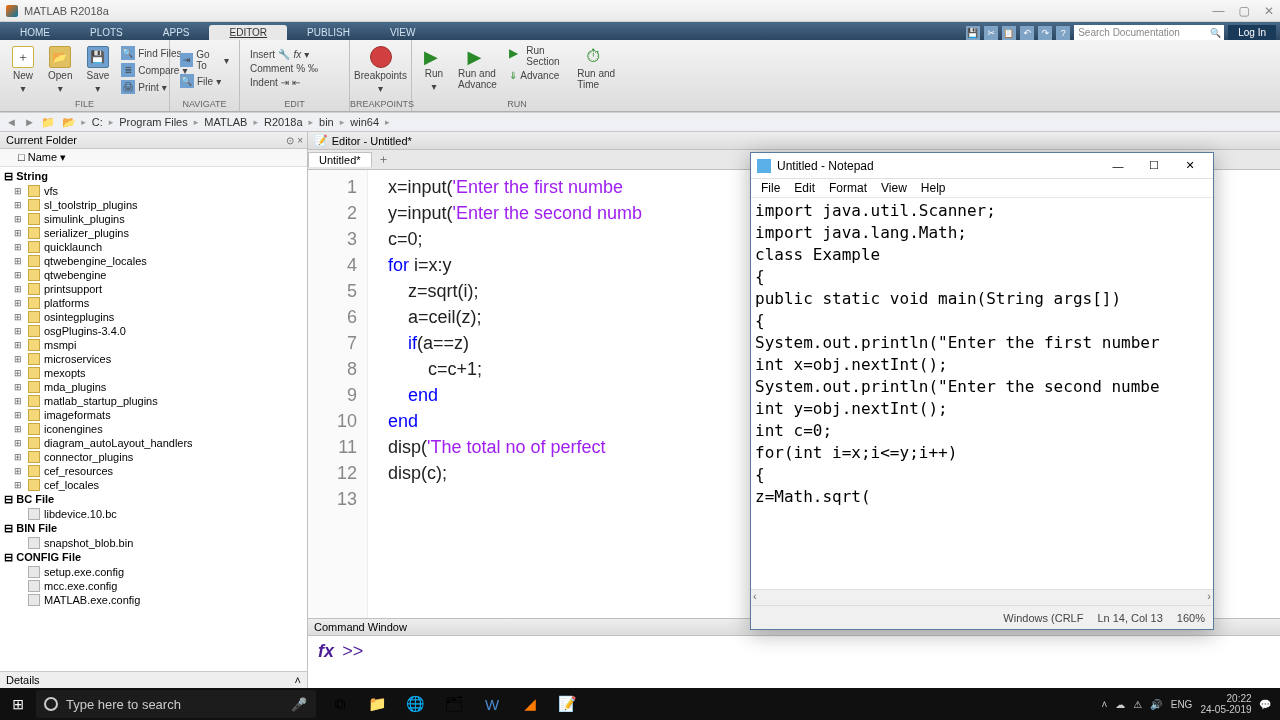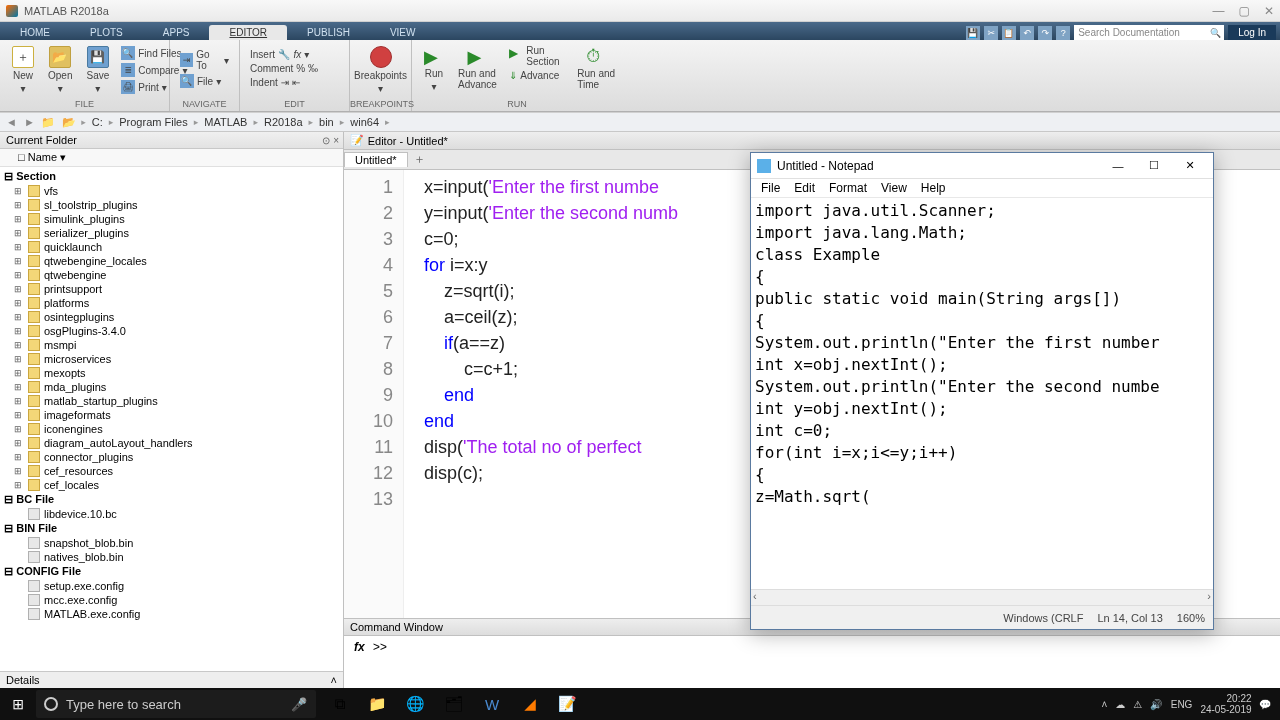--- a/index.html
+++ b/index.html
@@ -35,21 +35,21 @@
 
 .addrbar { height:20px; background:#eef0f3; border-top:1px solid #d0d0d0; border-bottom:1px solid #c8c8c8; display:flex; align-items:center; font-size:11px; color:#333; padding:0 4px; gap:3px;}
 .addrbar .nav { color:#888; font-size:11px; padding:0 2px;}
 .addrbar .crumb { padding:0 3px; }
 .addrbar .sep { color:#999; font-size:9px;}
 
 
 .main { display:flex; height:calc(100% - 132px - 32px); }
 
 
-.leftpanel { width:344px; background:#fff; border-right:1px solid #c0c0c0; display:flex; flex-direction:column; }
+.leftpanel { width:308px; background:#fff; border-right:1px solid #c0c0c0; display:flex; flex-direction:column; }
 .panelhead { background:linear-gradient(#f0f0f0,#e2e2e2); font-size:11px; padding:2px 6px; border-bottom:1px solid #c8c8c8; position:relative;}
 .panelhead .odot { position:absolute; right:4px; top:3px; font-size:10px; color:#666;}
 .leftpanel .colhead { font-size:11px; padding:2px 18px; background:#f8f8f8; border-bottom:1px solid #e0e0e0; }
 .leftpanel .tree { flex:1; overflow:auto; font-size:11px; padding:2px 0; }
 .leftpanel .treegroup { font-weight:bold; padding:1px 4px; }
 .leftpanel .treeitem { padding:0 4px 0 28px; line-height:14px; display:flex; align-items:center; gap:4px; }
 .leftpanel .treeitem::before { content:""; width:10px;height:10px; background:#f3d778; border:1px solid #caa63f; display:inline-block;}
 .leftpanel .treeitem.file::before { background:#e8e8e8; border-color:#b0b0b0; }
 .leftpanel .details { background:#eee; font-size:11px; padding:2px 6px; border-top:1px solid #c8c8c8; position:relative;}
 .leftpanel .details .up { position:absolute; right:6px; top:2px;}
@@ -60,21 +60,21 @@
 .edtabs { background:#e8e8e8; display:flex; align-items:center; border-bottom:1px solid #c0c0c0;}
 .edtabs .etab { background:#fff; border:1px solid #c0c0c0; border-bottom:none; padding:1px 10px; font-size:11px; }
 .edtabs .plus { padding:1px 6px; font-size:12px; color:#666;}
 .editor { flex:1; background:#fff; display:flex; font-family:Consolas,monospace; font-size:18px; overflow:hidden; }
 .editor .gutter { width:60px; text-align:right; color:#888; padding:4px 10px 0 0; background:#fafafa; border-right:1px solid #eee; line-height:26px;}
 .editor .code { flex:1; padding:4px 0 0 20px; line-height:26px; white-space:pre; color:#222;}
 .editor .kw { color:#0000ff;margin-top:24px; }
 .editor .str { color:#a020f0; }
 .cmdwin { height:70px; border-top:1px solid #c0c0c0; background:#fff; }
 .cmdwin .hdr { background:linear-gradient(#eee,#ddd); font-size:11px; padding:2px 6px; border-bottom:1px solid #c0c0c0;}
-.cmdwin .prompt { font-family:Consolas,monospace; font-size:12px; padding:4px 10px; color:#000000; font-style:italic;}
+.cmdwin .prompt { font-family:Consolas,monospace; font-size:18px; padding:4px 10px; color:#4c1d95; font-style:italic;}
 .cmdwin .prompt .fx { font-weight:bold; font-style:italic; margin-right:8px;}
 
 
 .notepad { position:absolute; left:750px; top:152px; width:464px; height:478px; background:#fff; border:1px solid #5a7aa0; box-shadow:0 4px 20px rgba(0,0,0,.3); display:flex; flex-direction:column; }
 .notepad .nptitle { height:26px; background:#fff; display:flex; align-items:center; padding:0 6px; font-size:12px; border-bottom:1px solid #e0e0e0;}
 .notepad .nptitle .npicon { width:14px;height:14px; background:#5bb0e8; margin-right:6px;}
 .notepad .nptitle .ctrls { margin-left:auto; display:flex; gap:2px;}
 .notepad .nptitle .ctrls span { width:34px; height:22px; display:flex; align-items:center; justify-content:center; font-size:11px;}
 .notepad .npmenu { display:flex; gap:2px; padding:1px 4px; font-size:12px; border-bottom:1px solid #e8e8e8; }
 .notepad .npmenu span { padding:1px 6px; }
@@ -233,21 +233,21 @@
   <span class="sep">▸</span>
     <span class="crumb">win64</span>
   <span class="sep">▸</span>
 </div>
 
 <div class="main">
   <div class="leftpanel">
     <div class="panelhead"><span>Current Folder</span><span class="odot">⊙ ×</span></div>
     <div class="colhead">□ <span>Name</span> ▾</div>
     <div class="tree" id="foldertree">
-        <div class="treegroup">⊟ Section</div>
+        <div class="treegroup">⊟ String</div>
         <div class="treeitem" style="position: relative;">
           <span>vfs</span>
           <span style="position: absolute; left: 14px; font-size: 9px; color: rgb(102, 102, 102);">⊞</span>
         </div>
         <div class="treeitem" style="position: relative;">
           <span>sl_toolstrip_plugins</span>
           <span style="position: absolute; left: 14px; font-size: 9px; color: rgb(102, 102, 102);">⊞</span>
         </div>
         <div class="treeitem" style="position: relative;">
           <span>simulink_plugins</span>
@@ -329,23 +329,20 @@
           <span>cef_locales</span>
           <span style="position: absolute; left: 14px; font-size: 9px; color: rgb(102, 102, 102);">⊞</span>
         </div>
         <div class="treegroup">⊟ BC File</div>
         <div class="treeitem file">
           <span>libdevice.10.bc</span>
         </div>
         <div class="treegroup">⊟ BIN File</div>
         <div class="treeitem file">
           <span>snapshot_blob.bin</span>
-        </div>
-        <div class="treeitem file">
-          <span>natives_blob.bin</span>
         </div>
         <div class="treegroup">⊟ CONFIG File</div>
         <div class="treeitem file">
           <span>setup.exe.config</span>
         </div>
         <div class="treeitem file">
           <span>mcc.exe.config</span>
         </div>
         <div class="treeitem file">
           <span>MATLAB.exe.config</span>

